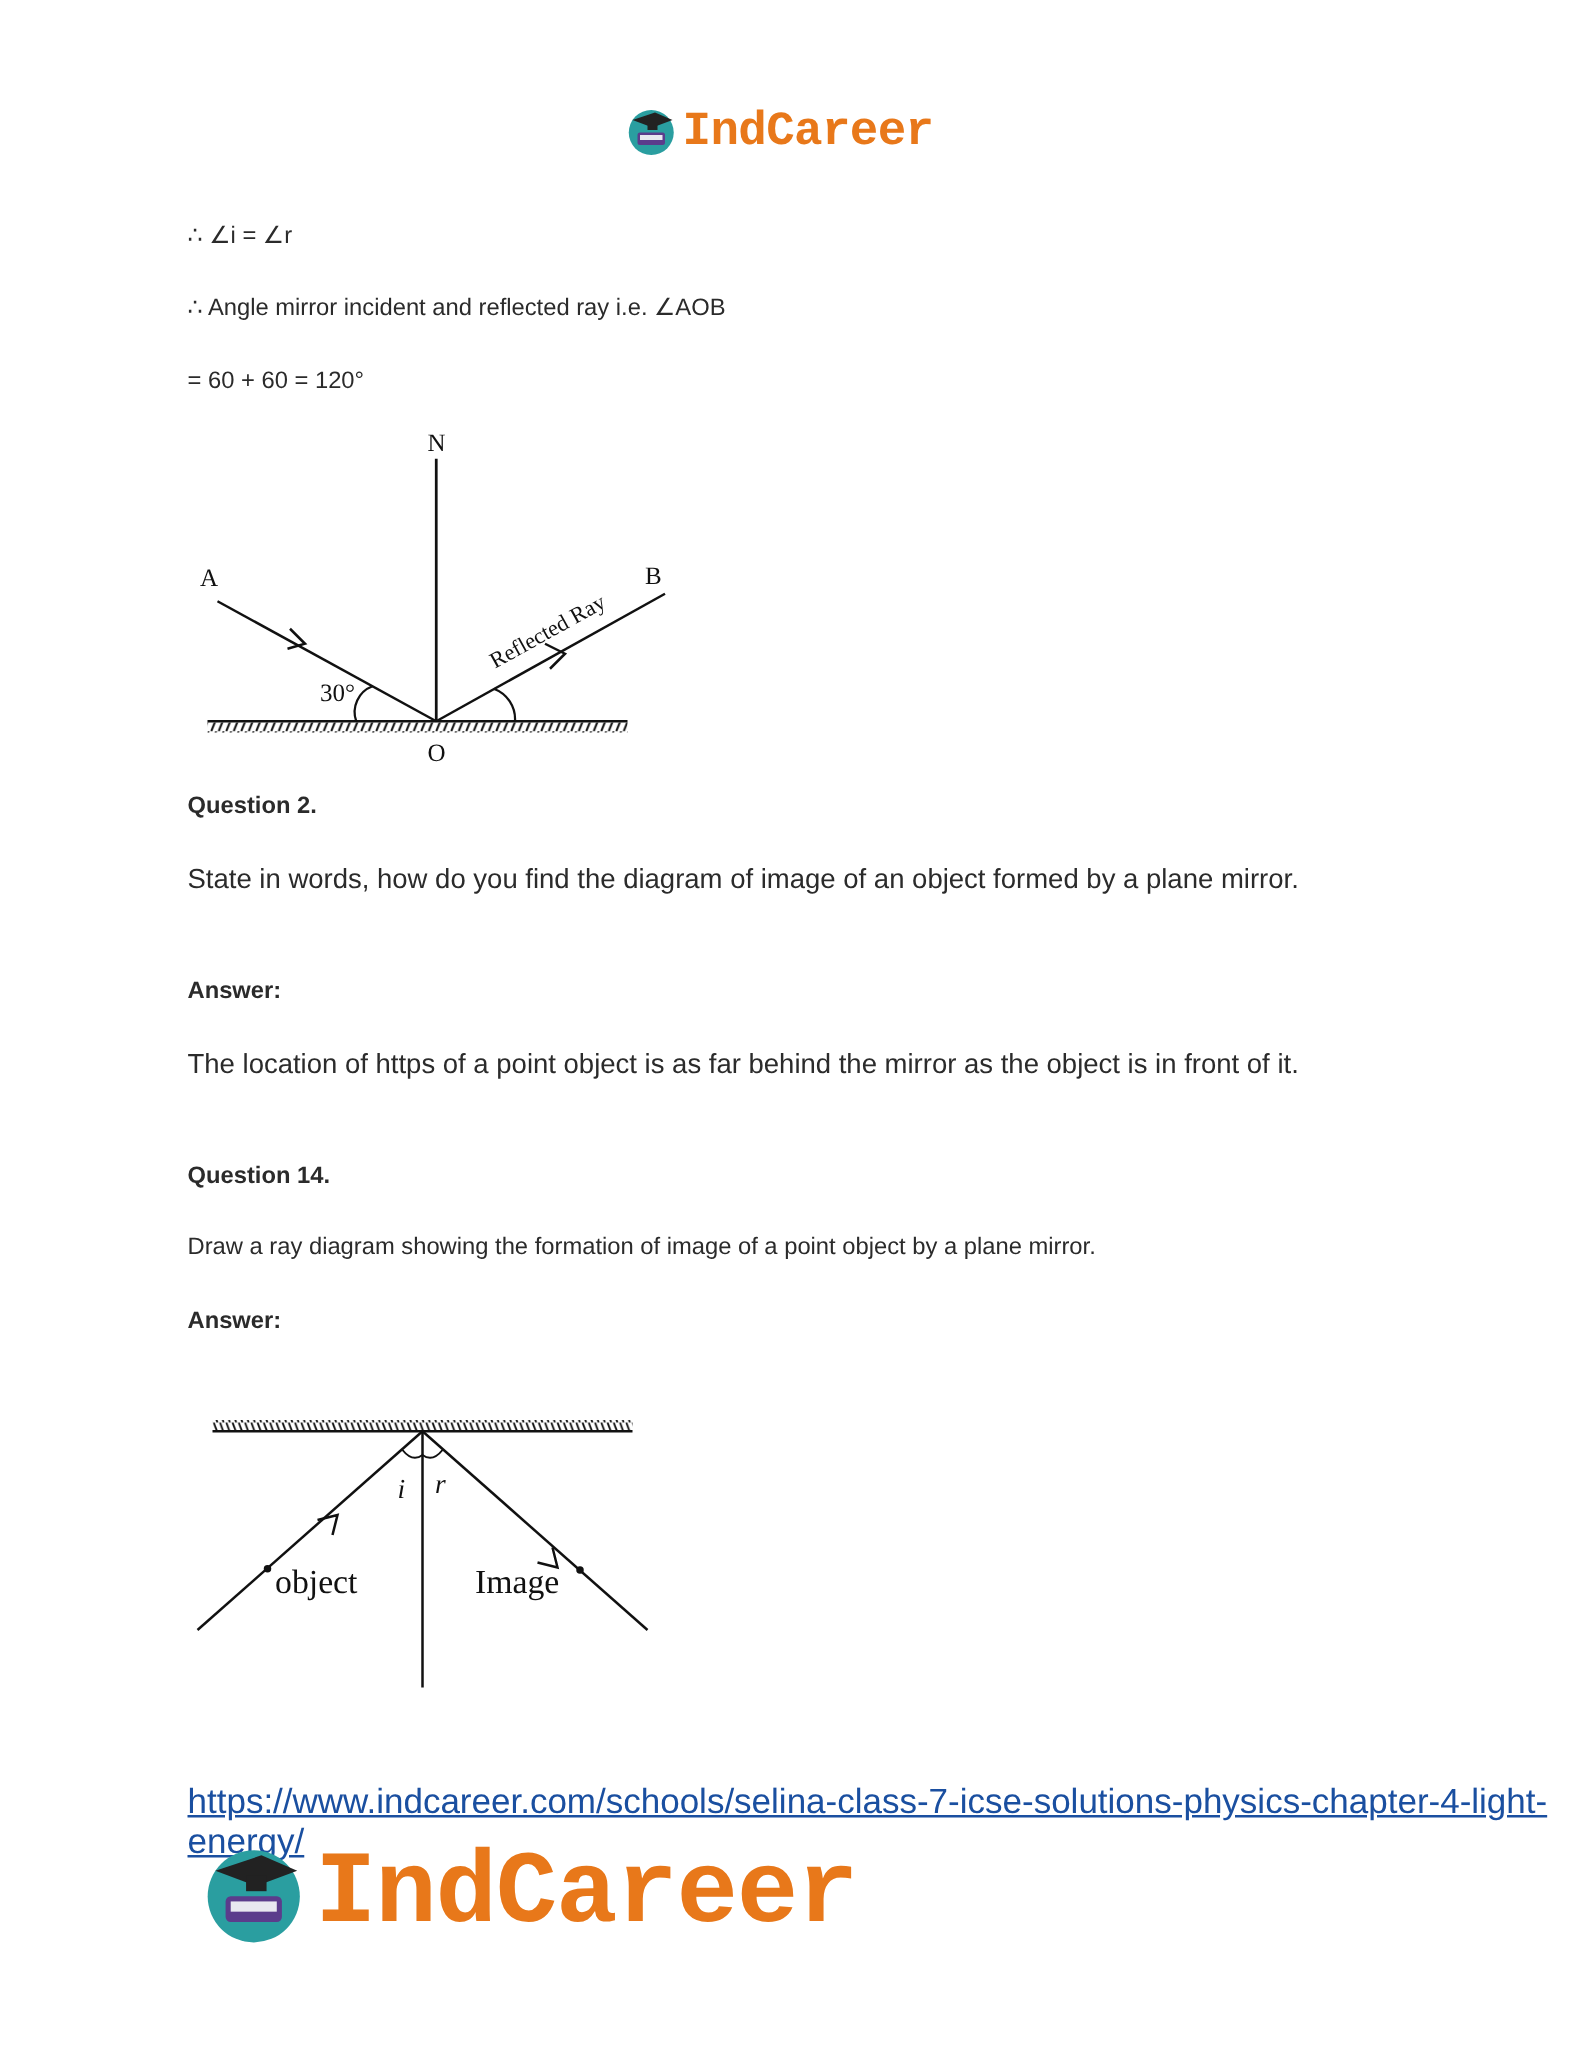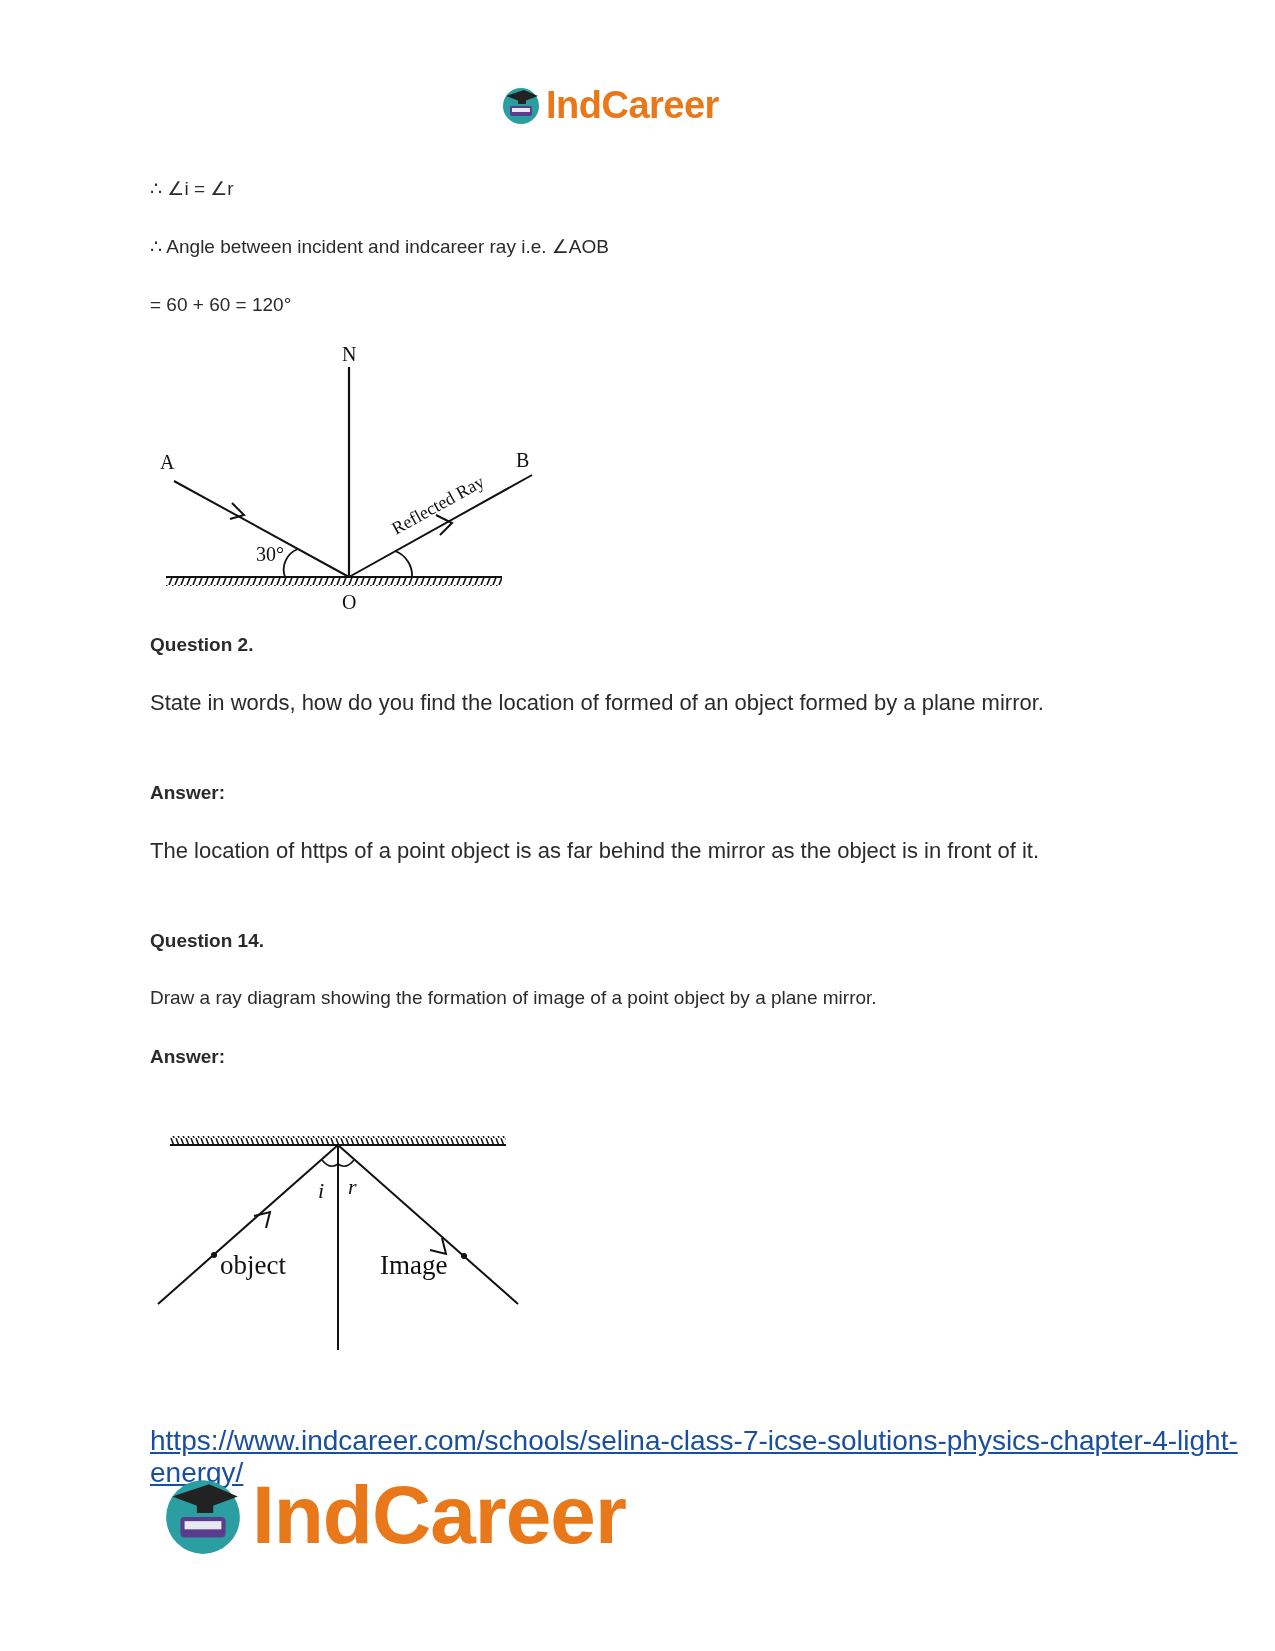--- a/index.html
+++ b/index.html
@@ -1,20 +1,20 @@
 <!DOCTYPE html>
 <html><head>
 <meta charset="utf-8">
 <style>
   html, body { margin: 0; padding: 0; background: #ffffff; }
   body { width: 1275px; height: 1651px; position: relative; overflow: hidden;
          font-family: "Liberation Sans", sans-serif; color: #2b2b2b; }
   .abs { position: absolute; }
   .logo-top { left: 500px; top: 80px; height: 50px; display: flex; align-items: center; }
-  .logo-text { font-family: Liberation Sans, sans-serif; font-weight: bold; color: #e8781a;
+  .logo-text { font-family: Liberation Mono, monospace; font-weight: bold; color: #e8781a;
                letter-spacing: -0.5px; }
   .logo-top .logo-text { font-size: 38px; margin-left: 4px; }
   .logo-bottom { left: 160px; top: 1470px; height: 90px; display: flex; align-items: center; }
   .logo-bottom .logo-text { font-size: 82px; margin-left: 6px; letter-spacing: -1px; }
   .line { left: 150px; font-size: 19px; line-height: 34px; white-space: nowrap; }
   .para { left: 150px; width: 950px; font-size: 22px; line-height: 34px; }
   .bold { font-weight: bold; }
   .link { left: 150px; top: 1425px; font-size: 28px; color: #1a4fa0; text-decoration: underline; }
   svg text { font-family: "Liberation Serif", serif; fill: #111; }
 </style>
@@ -26,21 +26,21 @@
     <circle cx="21" cy="22" r="18" fill="#2a9ea0"></circle>
     <rect x="10" y="22" width="22" height="10" rx="2" fill="#5b3c8c"></rect>
     <rect x="12" y="24" width="18" height="4" fill="#e8e8f0"></rect>
     <polygon points="6,12 24,6 38,12 22,18" fill="#222"></polygon>
     <rect x="18" y="14" width="8" height="6" fill="#222"></rect>
   </svg>
   <span class="logo-text">IndCareer</span>
 </div>
 
 <div class="abs line" style="top:172px;">∴ ∠i = ∠r</div>
-<div class="abs line" style="top:230px;">∴ Angle between incident and indcareer ray i.e. ∠AOB</div>
+<div class="abs line" style="top:230px;">∴ Angle mirror incident and reflected ray i.e. ∠AOB</div>
 <div class="abs line" style="top:288px;">= 60 + 60 = 120°</div>
 
 <svg class="abs" style="left:150px; top:345px;" width="400" height="270">
   <defs>
     <pattern id="hatch1" width="6" height="10" patternUnits="userSpaceOnUse">
       <line x1="5" y1="0" x2="1" y2="10" stroke="#111" stroke-width="1.6"></line>
     </pattern>
   </defs>
 
   <line x1="16" y1="232" x2="352" y2="232" stroke="#111" stroke-width="2"></line>
@@ -59,21 +59,21 @@
 
   <text x="192" y="16" font-size="20">N</text>
   <text x="10" y="124" font-size="20">A</text>
   <text x="366" y="122" font-size="20">B</text>
   <text x="192" y="264" font-size="20">O</text>
   <text x="106" y="216" font-size="20">30°</text>
   <text x="246" y="190" font-size="18" transform="rotate(-29 246 190)">Reflected Ray</text>
 </svg>
 
 <div class="abs line bold" style="top:628px;">Question 2.</div>
-<div class="abs para" style="top:686px;">State in words, how do you find the location of formed of an object formed by a plane mirror.</div>
+<div class="abs para" style="top:686px;">State in words, how do you find the diagram of image of an object formed by a plane mirror.</div>
 <div class="abs line bold" style="top:776px;">Answer:</div>
 <div class="abs para" style="top:834px;">The location of https of a point object is as far behind the mirror as the object is in front of it.</div>
 
 <div class="abs line bold" style="top:924px;">Question 14.</div>
 <div class="abs line" style="top:945px;margin-top:36px;">Draw a ray diagram showing the formation of image of a point object by a plane mirror.</div>
 <div class="abs line bold" style="top:1040px;">Answer:</div>
 
 <svg class="abs" style="left:150px; top:1130px;" width="380" height="230">
   <defs>
     <pattern id="hatch2" width="5" height="8" patternUnits="userSpaceOnUse">

